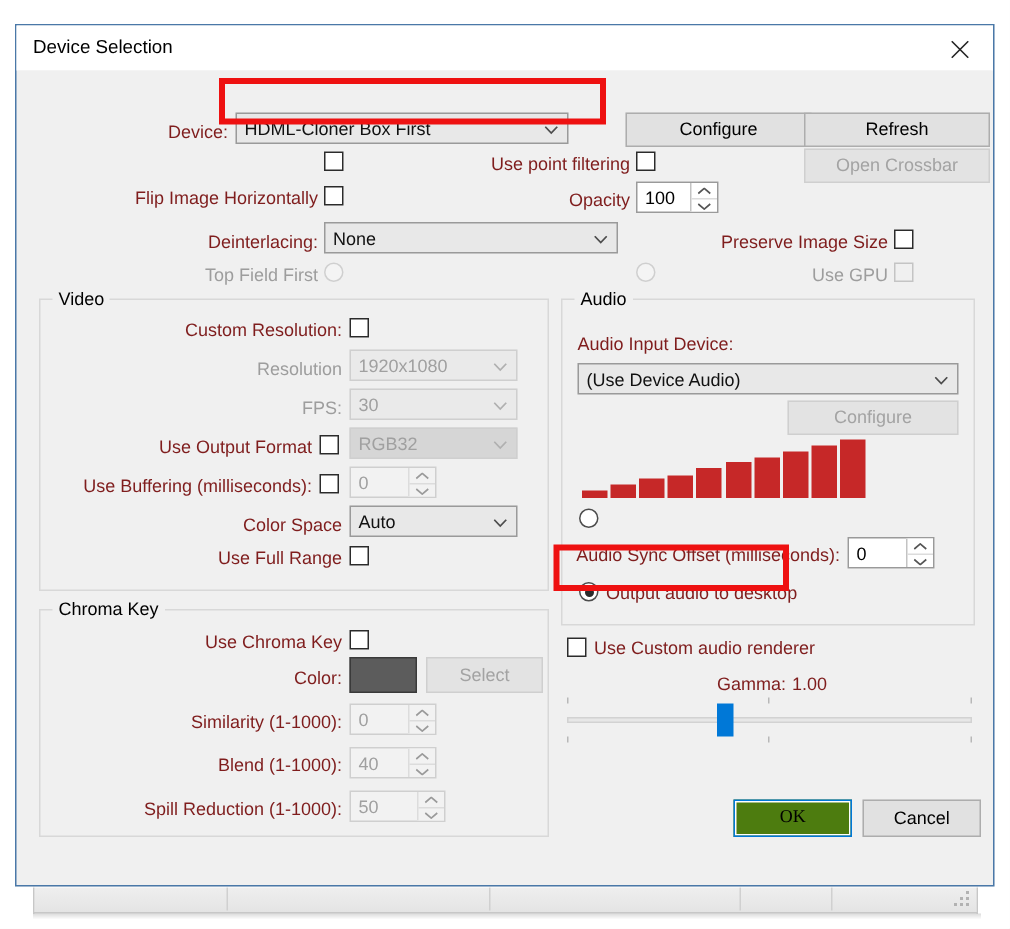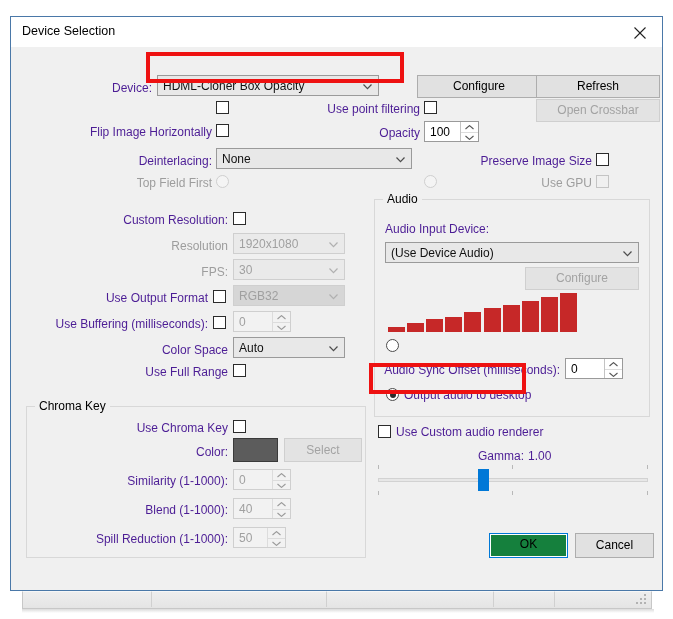--- a/index.html
+++ b/index.html
@@ -100,21 +100,21 @@
     position: absolute;
     left: 1px; top: 30px;
     right: 1px; bottom: 1px;
     background: #f0f0f0;
   }
 
   
   .lbl {
     position: absolute;
     font-size: 12px;
-    color: #4c1d95;
+    color: #7f1d1d;
     white-space: nowrap;
   }
   .lbl.dim { color: #9d9d9d; }
   .lbl.r { text-align: right; }
 
   .checkbox {
     position: absolute;
     width: 13px; height: 13px;
     background: #ffffff;
     border: 1px solid #2b2b2b;
@@ -177,21 +177,22 @@
     text-align: center;
     line-height: 21px;
     height: 23px;
     white-space: nowrap;
     cursor: default;
   }
   .btn.disabled { color: #a3a3a3; border-color: #cfcfcf; background: #e3e3e3; }
   .btn.default {
     border: 1px solid #0078d7;
     box-shadow: inset 0 0 0 1px #ffffff;
-    background: #15803d;
+    background: #4d7c0f;
+    font-family: Liberation Serif, serif;
   }
 
   .spin {
     position: absolute;
     height: 21px;
     background: #ffffff;
     border: 1px solid #9a9a9a;
     box-sizing: border-box;
   }
   .spin.disabled { background: #f2f2f2; border-color: #cfcfcf; }
@@ -304,21 +305,21 @@
         <line x1="11.5" y1="0.5" x2="0.5" y2="11.5" stroke="#222" stroke-width="1.1"></line>
       </svg>
     </div>
   </div>
 
   <div id="client">
 
     <div class="lbl r" style="left:75px;top:34px;width:65px">Device:</div>
 
     <div class="combo enabled" style="left:145px;top:28px;width:222px">
-      <span class="cv">HDML-Cloner Box Opacity</span>
+      <span class="cv">HDML-Cloner Box First</span>
       <span class="caret">
         <svg width="9" height="6" viewBox="0 0 9 6">
             <polyline points="0.5,0.5 4.5,4.7 8.5,0.5" fill="none" stroke="#4d4d4d" stroke-width="1.2"></polyline>
           </svg>
       </span>
     </div>
 
     <div class="btn" style="left:405px;top:28px;width:124px">Configure</div>
     <div class="btn" style="left:524px;top:28px;width:124px">Refresh</div>
     <div class="btn disabled" style="left:524px;top:52px;width:124px">Open Crossbar</div>
@@ -362,20 +363,23 @@
     <div class="checkbox" style="left:584px;top:106px"></div>
 
     <div class="lbl dim r" style="left:60px;top:129px;width:140px">Top Field First</div>
     <div class="radio disabled" style="left:204px;top:128px"></div>
 
     <div class="radio disabled" style="left:412px;top:128px"></div>
 
     <div class="lbl dim r" style="left:480px;top:129px;width:100px">Use GPU</div>
     <div class="checkbox disabled" style="left:584px;top:128px"></div>
 
+    <div class="group" style="left:14px;top:152px;width:340px;height:195px">
+      <span class="gtitle">Video</span>
+    </div>
 
     <div class="lbl r" style="left:60px;top:166px;width:156px">Custom Resolution:</div>
     <div class="checkbox" style="left:221px;top:165px"></div>
 
     <div class="lbl dim r" style="left:80px;top:192px;width:136px">Resolution</div>
     <div class="combo disabled" style="left:221px;top:186px;width:112px">
       <span class="cv">1920x1080</span>
       <span class="caret">
         <svg width="9" height="6" viewBox="0 0 9 6">
             <polyline points="0.5,0.5 4.5,4.7 8.5,0.5" fill="none" stroke="#b0b0b0" stroke-width="1.2"></polyline>
@@ -474,21 +478,21 @@
         </span>
         <span class="dn">
           <svg width="9" height="5" viewBox="0 0 9 5">
               <polyline points="0.5,1 4.5,4.4 8.5,1" fill="none" stroke="#9a9a9a" stroke-width="1.1"></polyline>
             </svg>
         </span>
       </span>
     </div>
 
     <div class="lbl r" style="left:50px;top:485px;width:166px">Spill Reduction (1-1000):</div>
-    <div class="spin disabled" style="left:221px;top:480px;width:53px">
+    <div class="spin disabled" style="left:221px;top:480px;width:64px">
       <span class="sv">50</span>
       <span class="btns">
         <span class="up">
           <svg width="9" height="5" viewBox="0 0 9 5">
               <polyline points="0.5,4 4.5,0.6 8.5,4" fill="none" stroke="#9a9a9a" stroke-width="1.1"></polyline>
             </svg>
         </span>
         <span class="dn">
           <svg width="9" height="5" viewBox="0 0 9 5">
               <polyline points="0.5,1 4.5,4.4 8.5,1" fill="none" stroke="#9a9a9a" stroke-width="1.1"></polyline>

